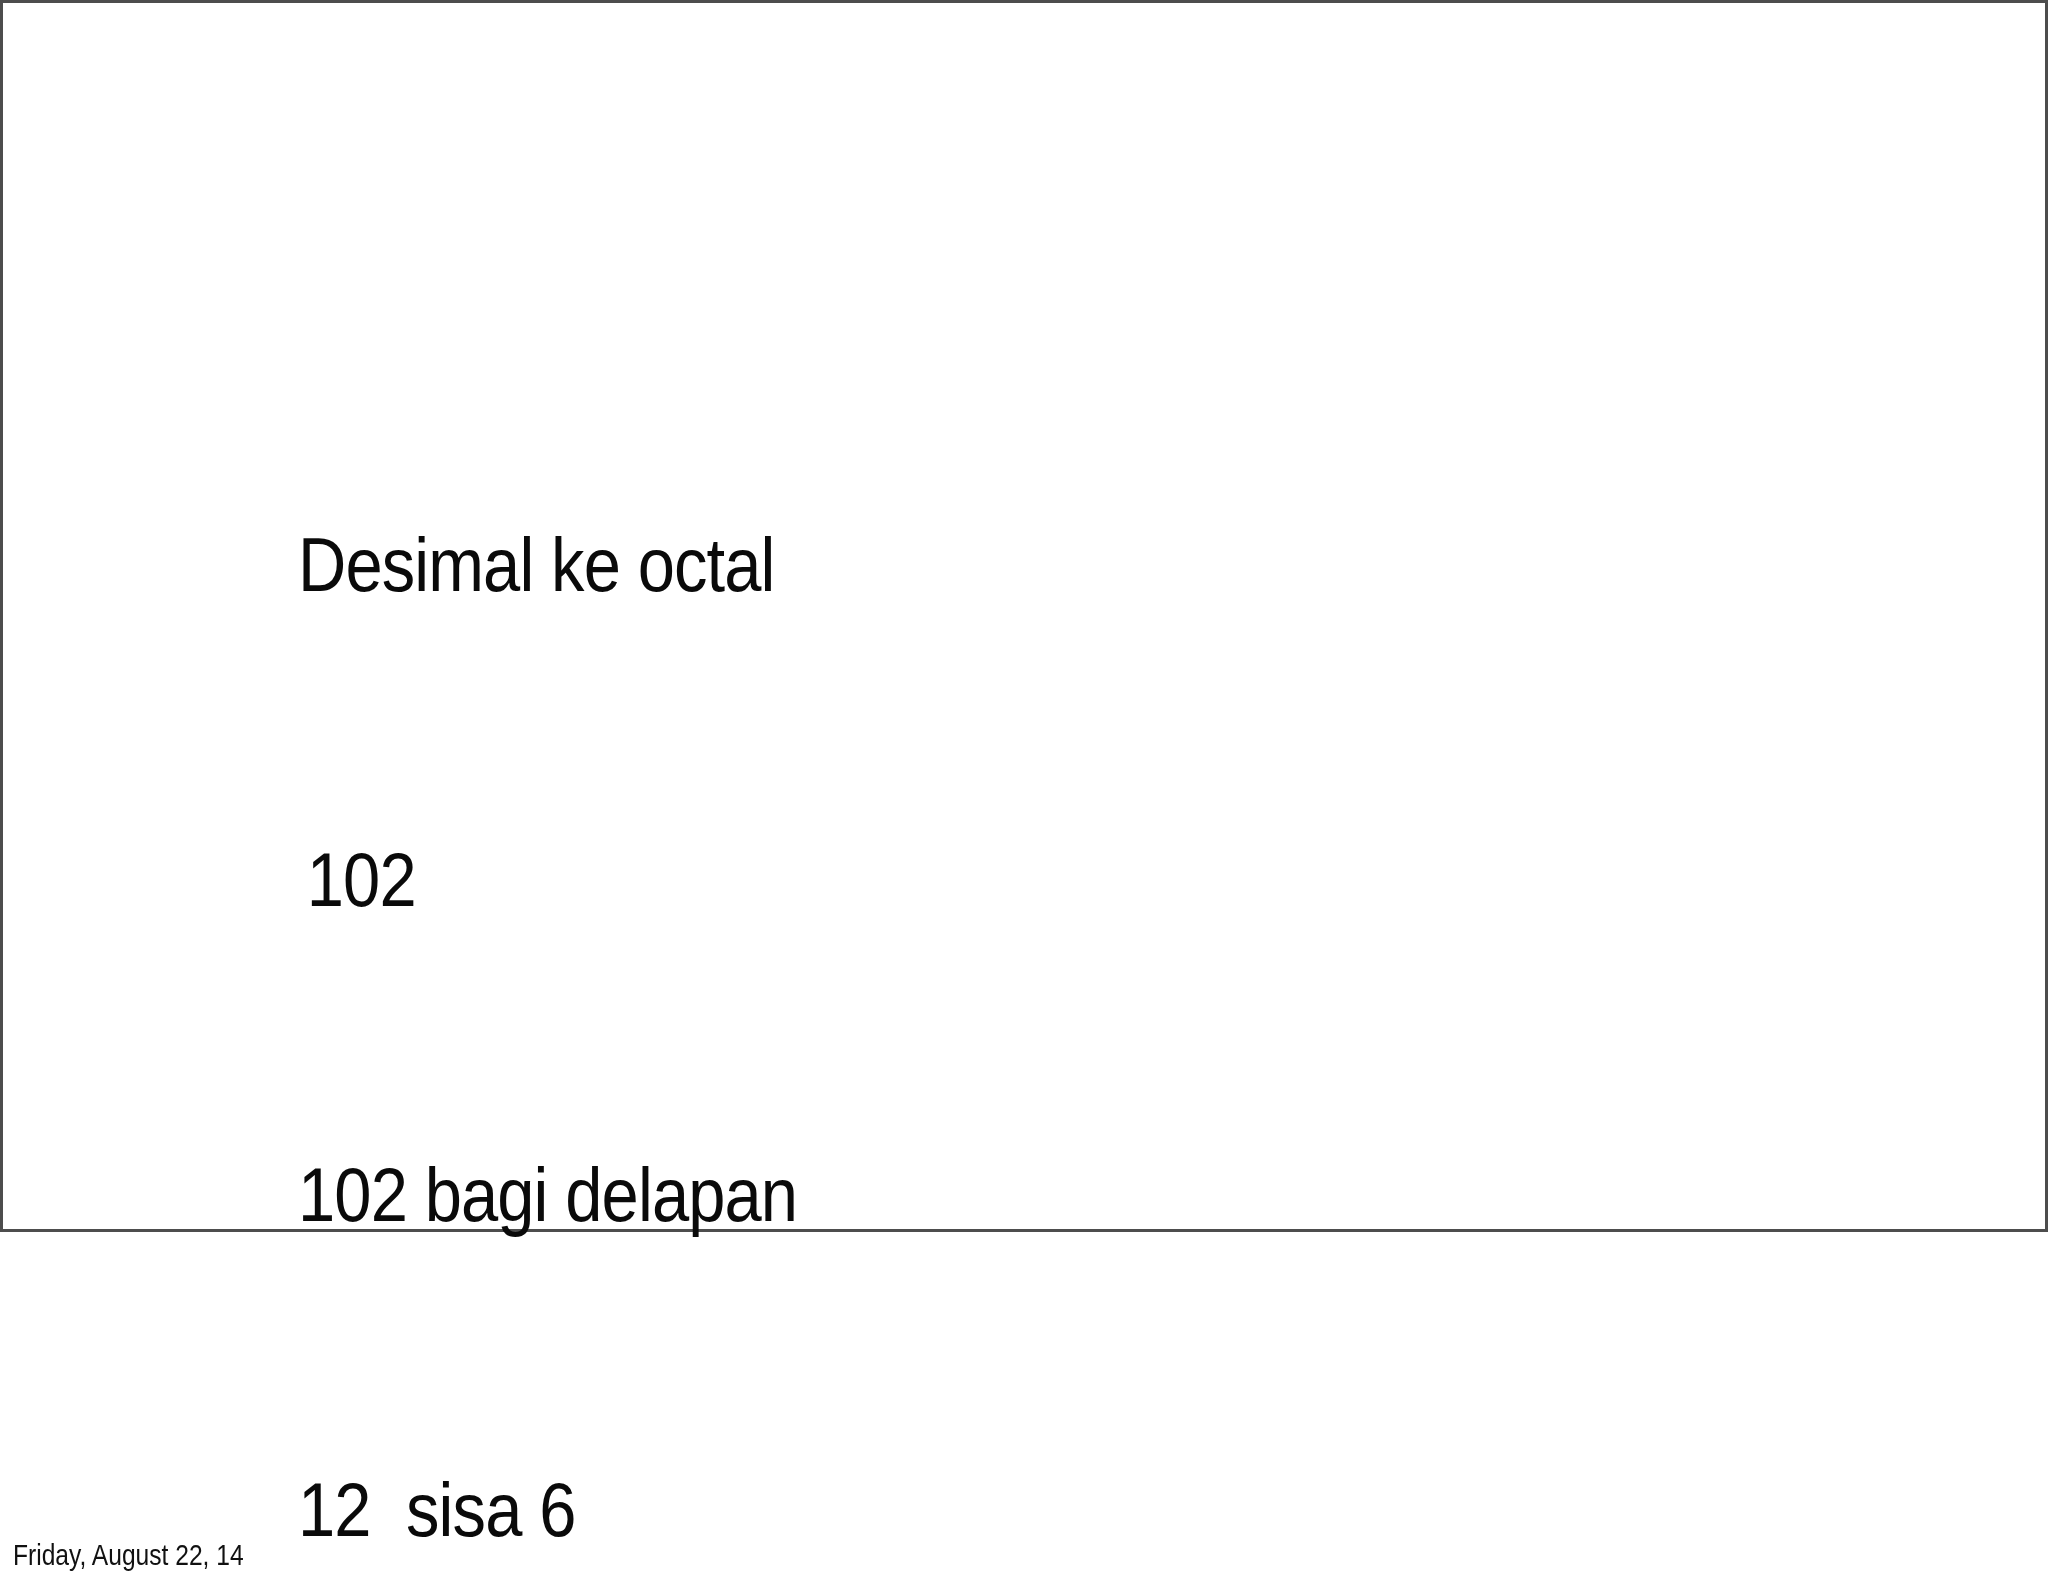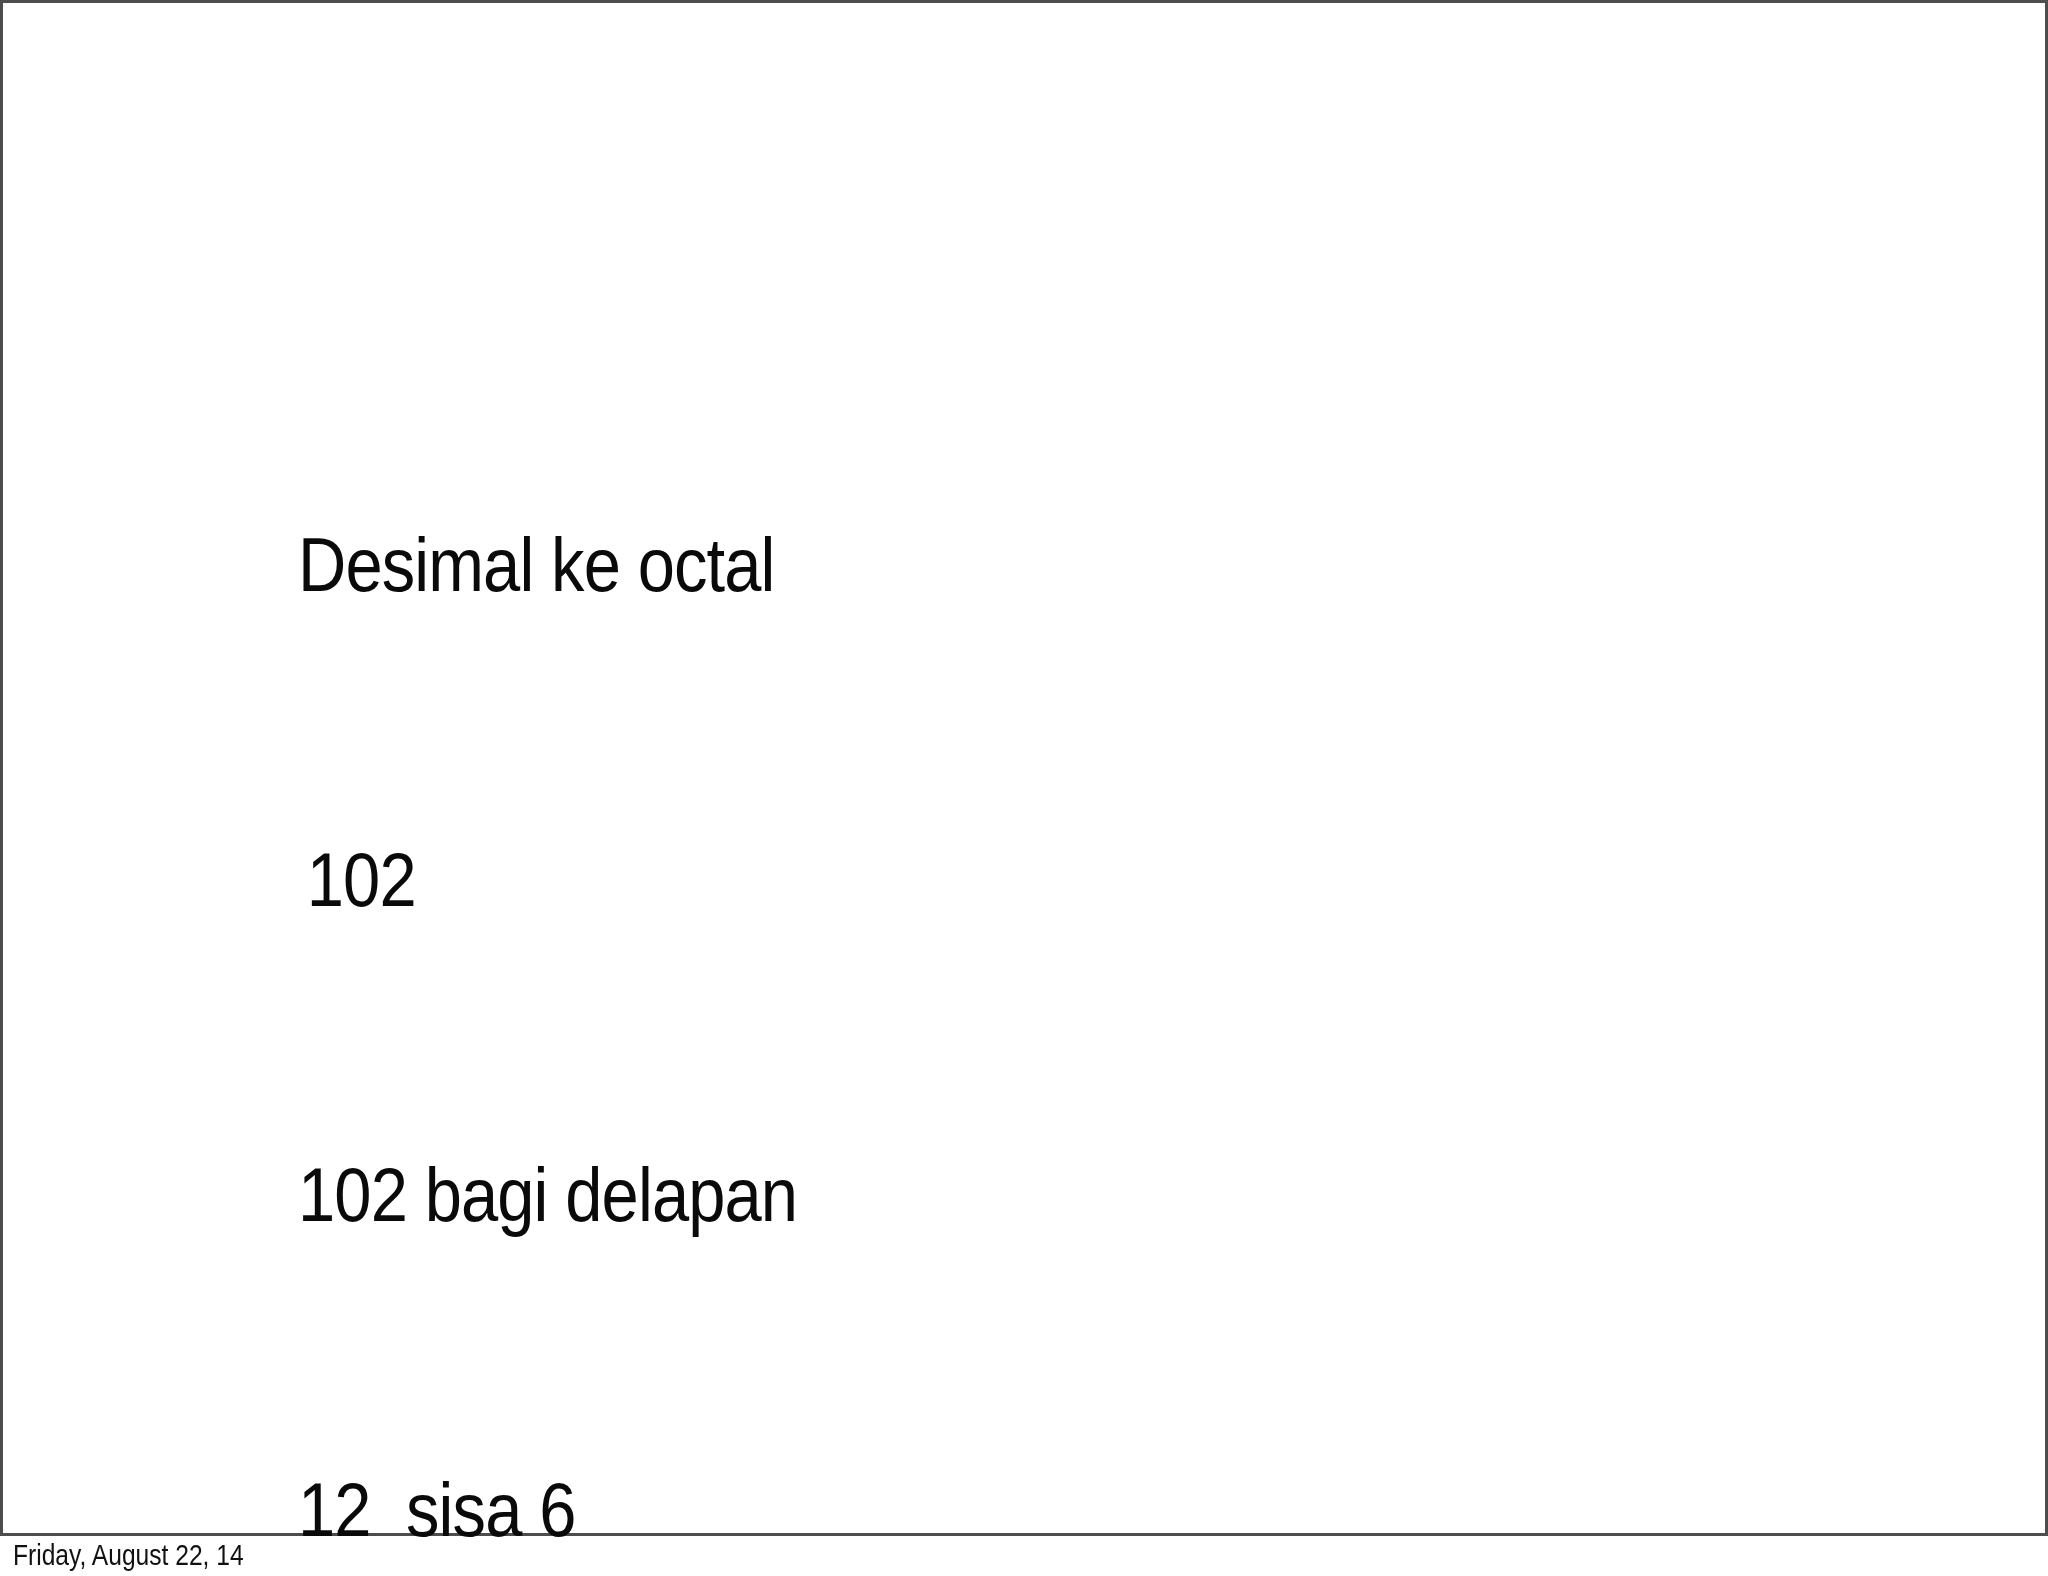--- a/index.html
+++ b/index.html
@@ -21,21 +21,21 @@
     width: 2048px;
     height: 1576px;
     background: var(--background);
   }
   
   .slide {
     position: absolute;
     left: 0;
     top: 0;
     width: 2048px;
-    height: 1536px;
+    height: 1232px;
     border: 3px solid var(--border);
     background: var(--background);
   }
   
   .text-block {
     position: absolute;
     left: 295px;
     top: 299px;
     color: var(--text);
     font-size: 76px;

